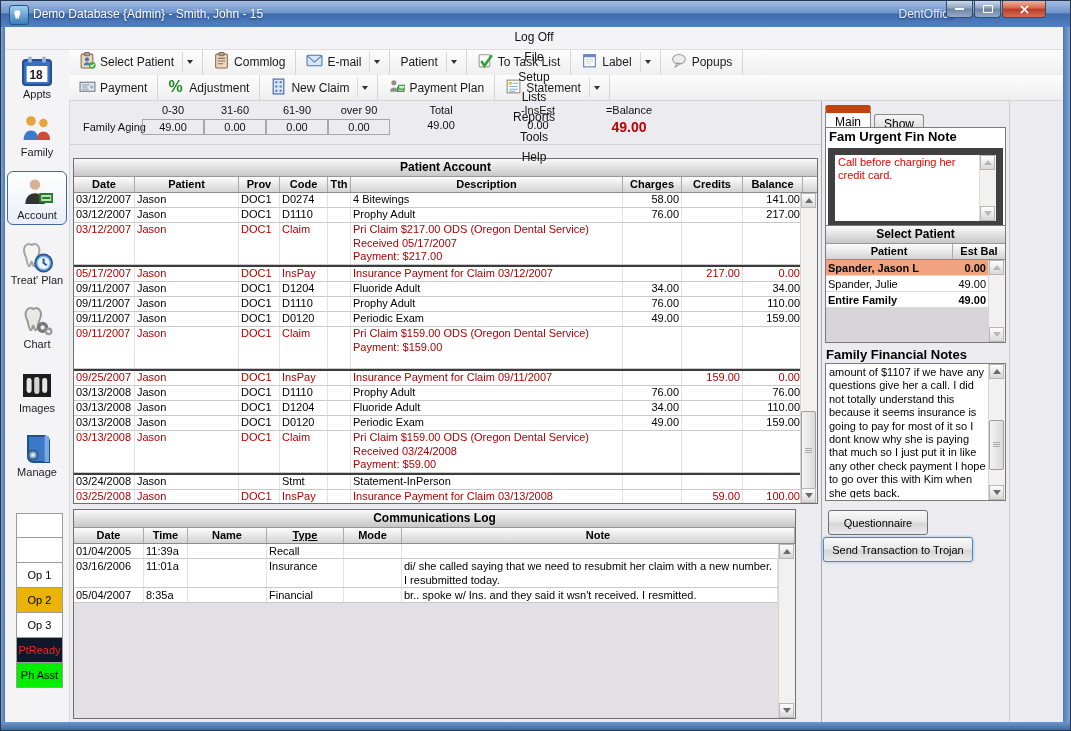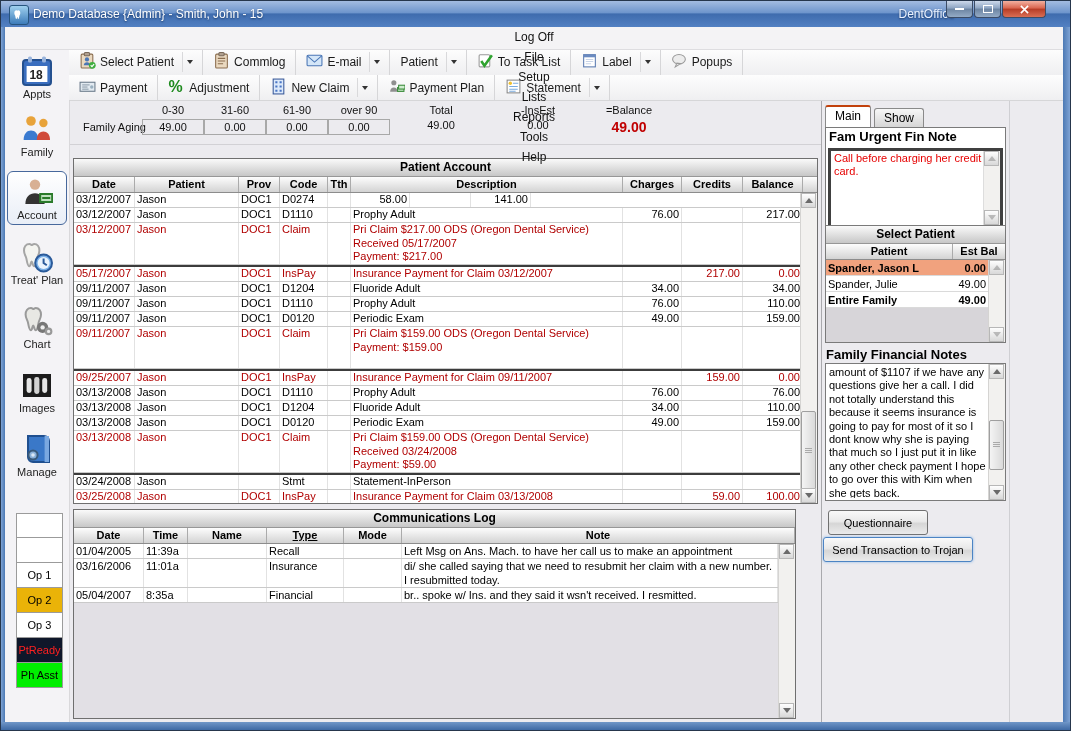--- a/index.html
+++ b/index.html
@@ -62,24 +62,24 @@
   .sarr{position:absolute;left:0px;width:15px;height:15px;background:linear-gradient(#fefefe,#d8d8d8);border:1px solid #b7b7b7;box-sizing:border-box;display:flex;align-items:center;justify-content:center;}
   .sarr.up{top:0;} .sarr.down{bottom:0;}
   .tri-up{width:0;height:0;border-left:4px solid transparent;border-right:4px solid transparent;border-bottom:5px solid #6a6a6a;}
   .tri-down{width:0;height:0;border-left:4px solid transparent;border-right:4px solid transparent;border-top:5px solid #6a6a6a;}
   .sthumb{position:absolute;left:0;width:15px;background:linear-gradient(90deg,#f4f4f4,#dadada);border:1px solid #9f9f9f;border-radius:2px;box-sizing:border-box;}
   .sthumb:after{content:"";position:absolute;left:3px;right:3px;top:50%;height:5px;margin-top:-3px;background:repeating-linear-gradient(#aaa 0 1px,transparent 1px 2px);}
   
   .rpanel{position:absolute;left:820px;top:99px;width:189px;bottom:8px;background:#ecebef;border-left:1px solid #a9a9ad;border-right:1px solid #cfcfd3;box-sizing:border-box;z-index:1;}
   .tabs{position:absolute;left:3px;top:5px;display:flex;align-items:flex-end;}
   .tab{font-size:12px;padding:2px 9px;border:1px solid #8a8a8a;border-bottom:none;border-radius:3px 3px 0 0;background:linear-gradient(#f7f7f7,#d6d6d6);margin-right:3px;}
-  .tab.sel{background:#fff;border-top:2px solid #c2410c;padding-bottom:4px;}
+  .tab.sel{background:#fff;border-top:8px solid #c2410c;padding-bottom:4px;}
   .ubox{position:absolute;left:3px;top:27px;width:181px;height:104px;background:#fff;border:1px solid #7a7a7a;box-sizing:border-box;}
   .utitle{font-weight:bold;font-size:13px;padding:1px 3px;color:#000;}
-  .ubody{position:absolute;left:2px;right:2px;top:20px;bottom:2px;border:3px solid #404040;font-size:11px;padding:1px 18px 1px 3px;line-height:13px;}
+  .ubody{position:absolute;left:2px;right:2px;top:20px;bottom:2px;border:7px solid #404040;font-size:11px;padding:1px 18px 1px 3px;line-height:13px;}
   .ubody .sbar{position:absolute;right:0;top:0;bottom:0;border-left:1px solid #ddd;}
   .spbox{position:absolute;left:3px;top:125px;width:181px;height:118px;border:1px solid #7a7a7a;background:#d7d5d9;box-sizing:border-box;display:flex;flex-direction:column;}
   .spbody{flex:1;position:relative;}
   .sprows{position:absolute;left:0;right:16px;top:0;bottom:0;}
   .sprow{display:flex;height:15px;font-size:11px;background:#fff;border-bottom:1px solid #dadada;align-items:center;}
   .sprow.selrow{background:#f1a27e;font-weight:bold;}
   .sprow.b{font-weight:bold;}
   .spc1{flex:1;padding-left:2px;overflow:hidden;white-space:nowrap;}
   .spc2{width:52px;text-align:right;padding-right:3px;}
   .spbody .sbar{position:absolute;right:0;top:0;bottom:0;}
@@ -370,20 +370,23 @@
         <div class="hc" style="width: 60px;">Balance</div>
       </div>
     <div class="gbody">
       <div class="gridrows">
           <div class="grow black" style="height: 14px;">
             <div class="gc" style="width: 61px;">03/12/2007</div>
             <div class="gc" style="width: 104px;">Jason</div>
             <div class="gc" style="width: 41px;">DOC1</div>
             <div class="gc" style="width: 48px;">D0274</div>
             <div class="gc" style="width: 23px;"></div>
+            <div class="gc" style="width: 272px;">
+              <div>4 Bitewings</div>
+            </div>
             <div class="gc num" style="width: 59px;">58.00</div>
             <div class="gc num" style="width: 61px;"></div>
             <div class="gc num" style="width: 60px;">141.00</div>
           </div>
           <div class="grow black" style="height: 14px;">
             <div class="gc" style="width: 61px;">03/12/2007</div>
             <div class="gc" style="width: 104px;">Jason</div>
             <div class="gc" style="width: 41px;">DOC1</div>
             <div class="gc" style="width: 48px;">D1110</div>
             <div class="gc" style="width: 23px;"></div>
@@ -592,21 +595,20 @@
         <div class="hc" style="width: 363px; flex: 1 1 0%;">Note</div>
       </div>
     <div class="gbody">
       <div class="gridrows">
           <div class="grow">
             <div class="gc" style="width: 70px; white-space: nowrap;">01/04/2005</div>
             <div class="gc" style="width: 44px; white-space: nowrap;">11:39a</div>
             <div class="gc" style="width: 79px; white-space: nowrap;"></div>
             <div class="gc" style="width: 77px; white-space: nowrap;">Recall</div>
             <div class="gc" style="width: 58px; white-space: nowrap;"></div>
-            <div class="gc" style="width: 363px; flex: 1 1 0%;">Left Msg on Ans. Mach.  to have her call us to make an appointment</div>
           </div>
           <div class="grow">
             <div class="gc" style="width: 70px; white-space: nowrap;">03/16/2006</div>
             <div class="gc" style="width: 44px; white-space: nowrap;">11:01a</div>
             <div class="gc" style="width: 79px; white-space: nowrap;"></div>
             <div class="gc" style="width: 77px; white-space: nowrap;">Insurance</div>
             <div class="gc" style="width: 58px; white-space: nowrap;"></div>
             <div class="gc" style="width: 363px; flex: 1 1 0%;">di/ she called saying that we need to resubmit her claim with a new number.  I resubmitted today.</div>
           </div>
           <div class="grow">

